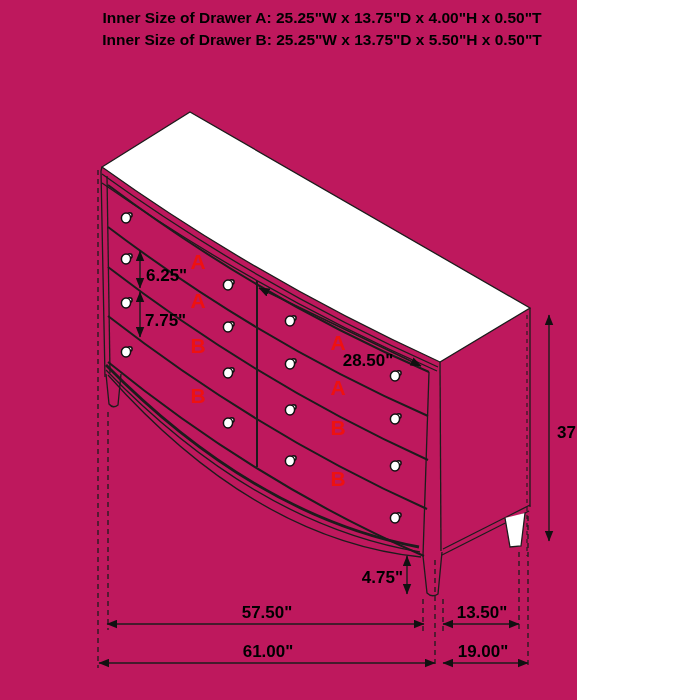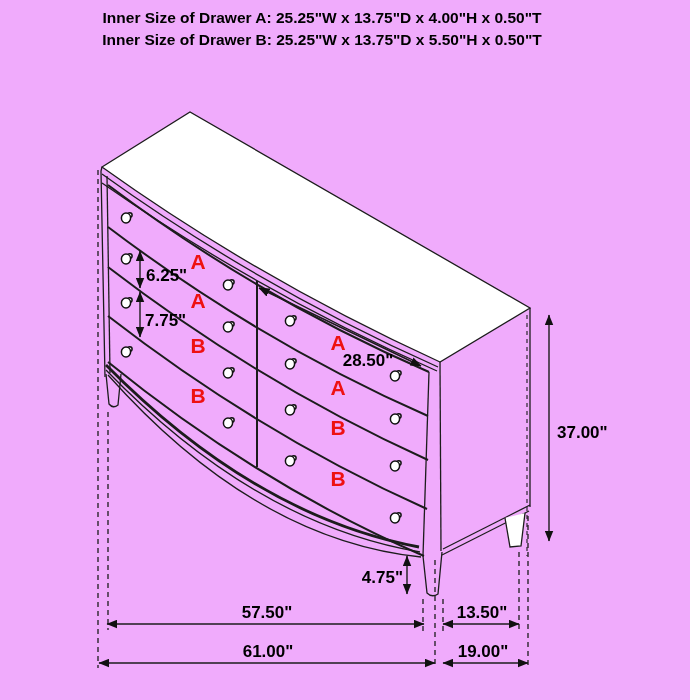--- a/index.html
+++ b/index.html
@@ -1,16 +1,16 @@
 <!DOCTYPE html>
 <html><head>
 <meta charset="utf-8">
 <style>
   html,body{margin:0;padding:0;background:#ffffff;}
-  .canvas{position:relative;width:690px;height:700px;background:#f0abfc;overflow:hidden;
+  .canvas{position:relative;width:577px;height:700px;background:#be185d;overflow:hidden;
           font-family:"Liberation Sans", sans-serif;}
   svg text{font-family:"Liberation Sans", sans-serif;}
   .hdr{font-size:15.5px;font-weight:bold;fill:#000000;}
   .dim{font-size:17px;font-weight:bold;fill:#000000;}
   .lbl{font-size:21px;font-weight:bold;fill:#ee1111;}
   .ln{stroke:#1c1c1c;fill:none;}
   .w1{stroke-width:1.3;}
   .w2{stroke-width:2;}
   .w3{stroke-width:2.8;}
   .dimline{stroke:#1c1c1c;stroke-width:1.4;fill:none;}

